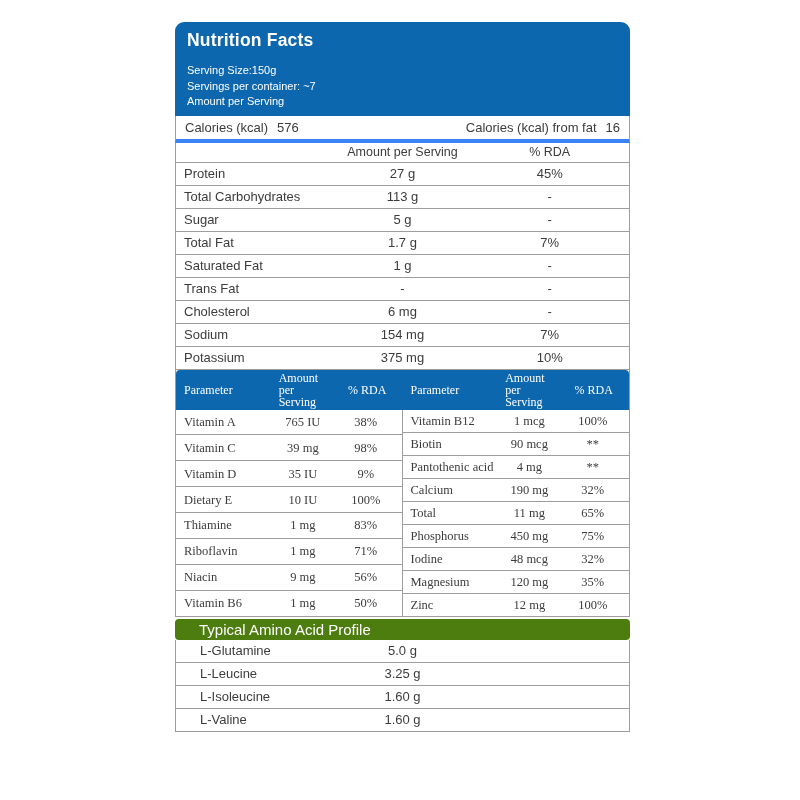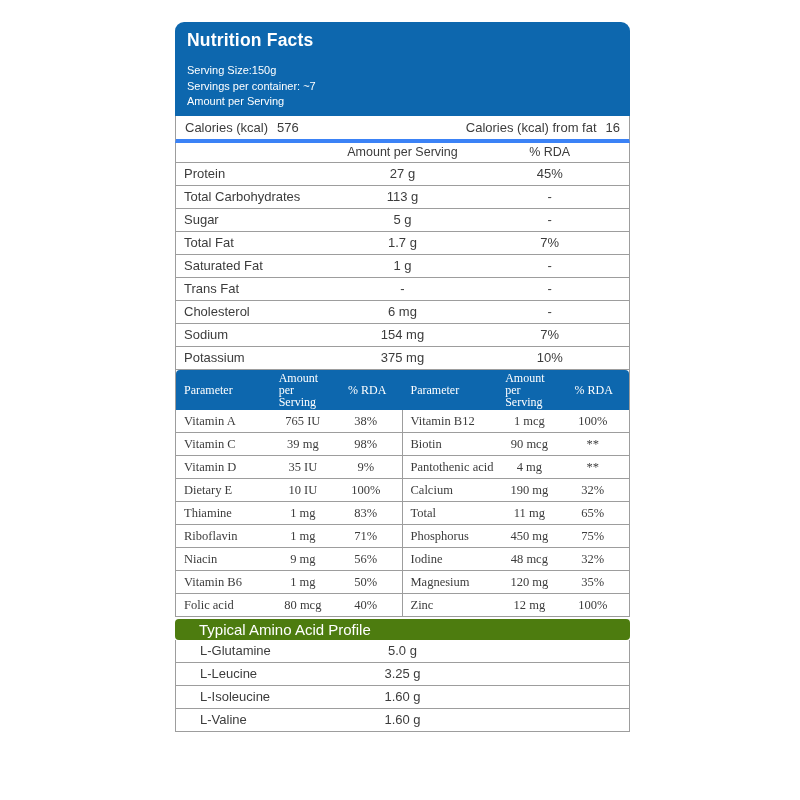--- a/index.html
+++ b/index.html
@@ -185,25 +185,20 @@
           <tr>
               <td class="c-name">Niacin</td>
               <td class="c-amt">9 mg</td>
               <td class="c-rda">56%</td>
             </tr>
           <tr>
               <td class="c-name">Vitamin B6</td>
               <td class="c-amt">1 mg</td>
               <td class="c-rda">50%</td>
             </tr>
-          <tr>
-              <td class="c-name">Folic acid</td>
-              <td class="c-amt">80 mcg</td>
-              <td class="c-rda">40%</td>
-            </tr>
         </tbody>
       </table>
       <table class="micro-tbl micro-right">
         <colgroup>
             <col style="width:44%">
             <col style="width:24%">
             <col style="width:32%">
           </colgroup>
         <thead>
           <tr>

